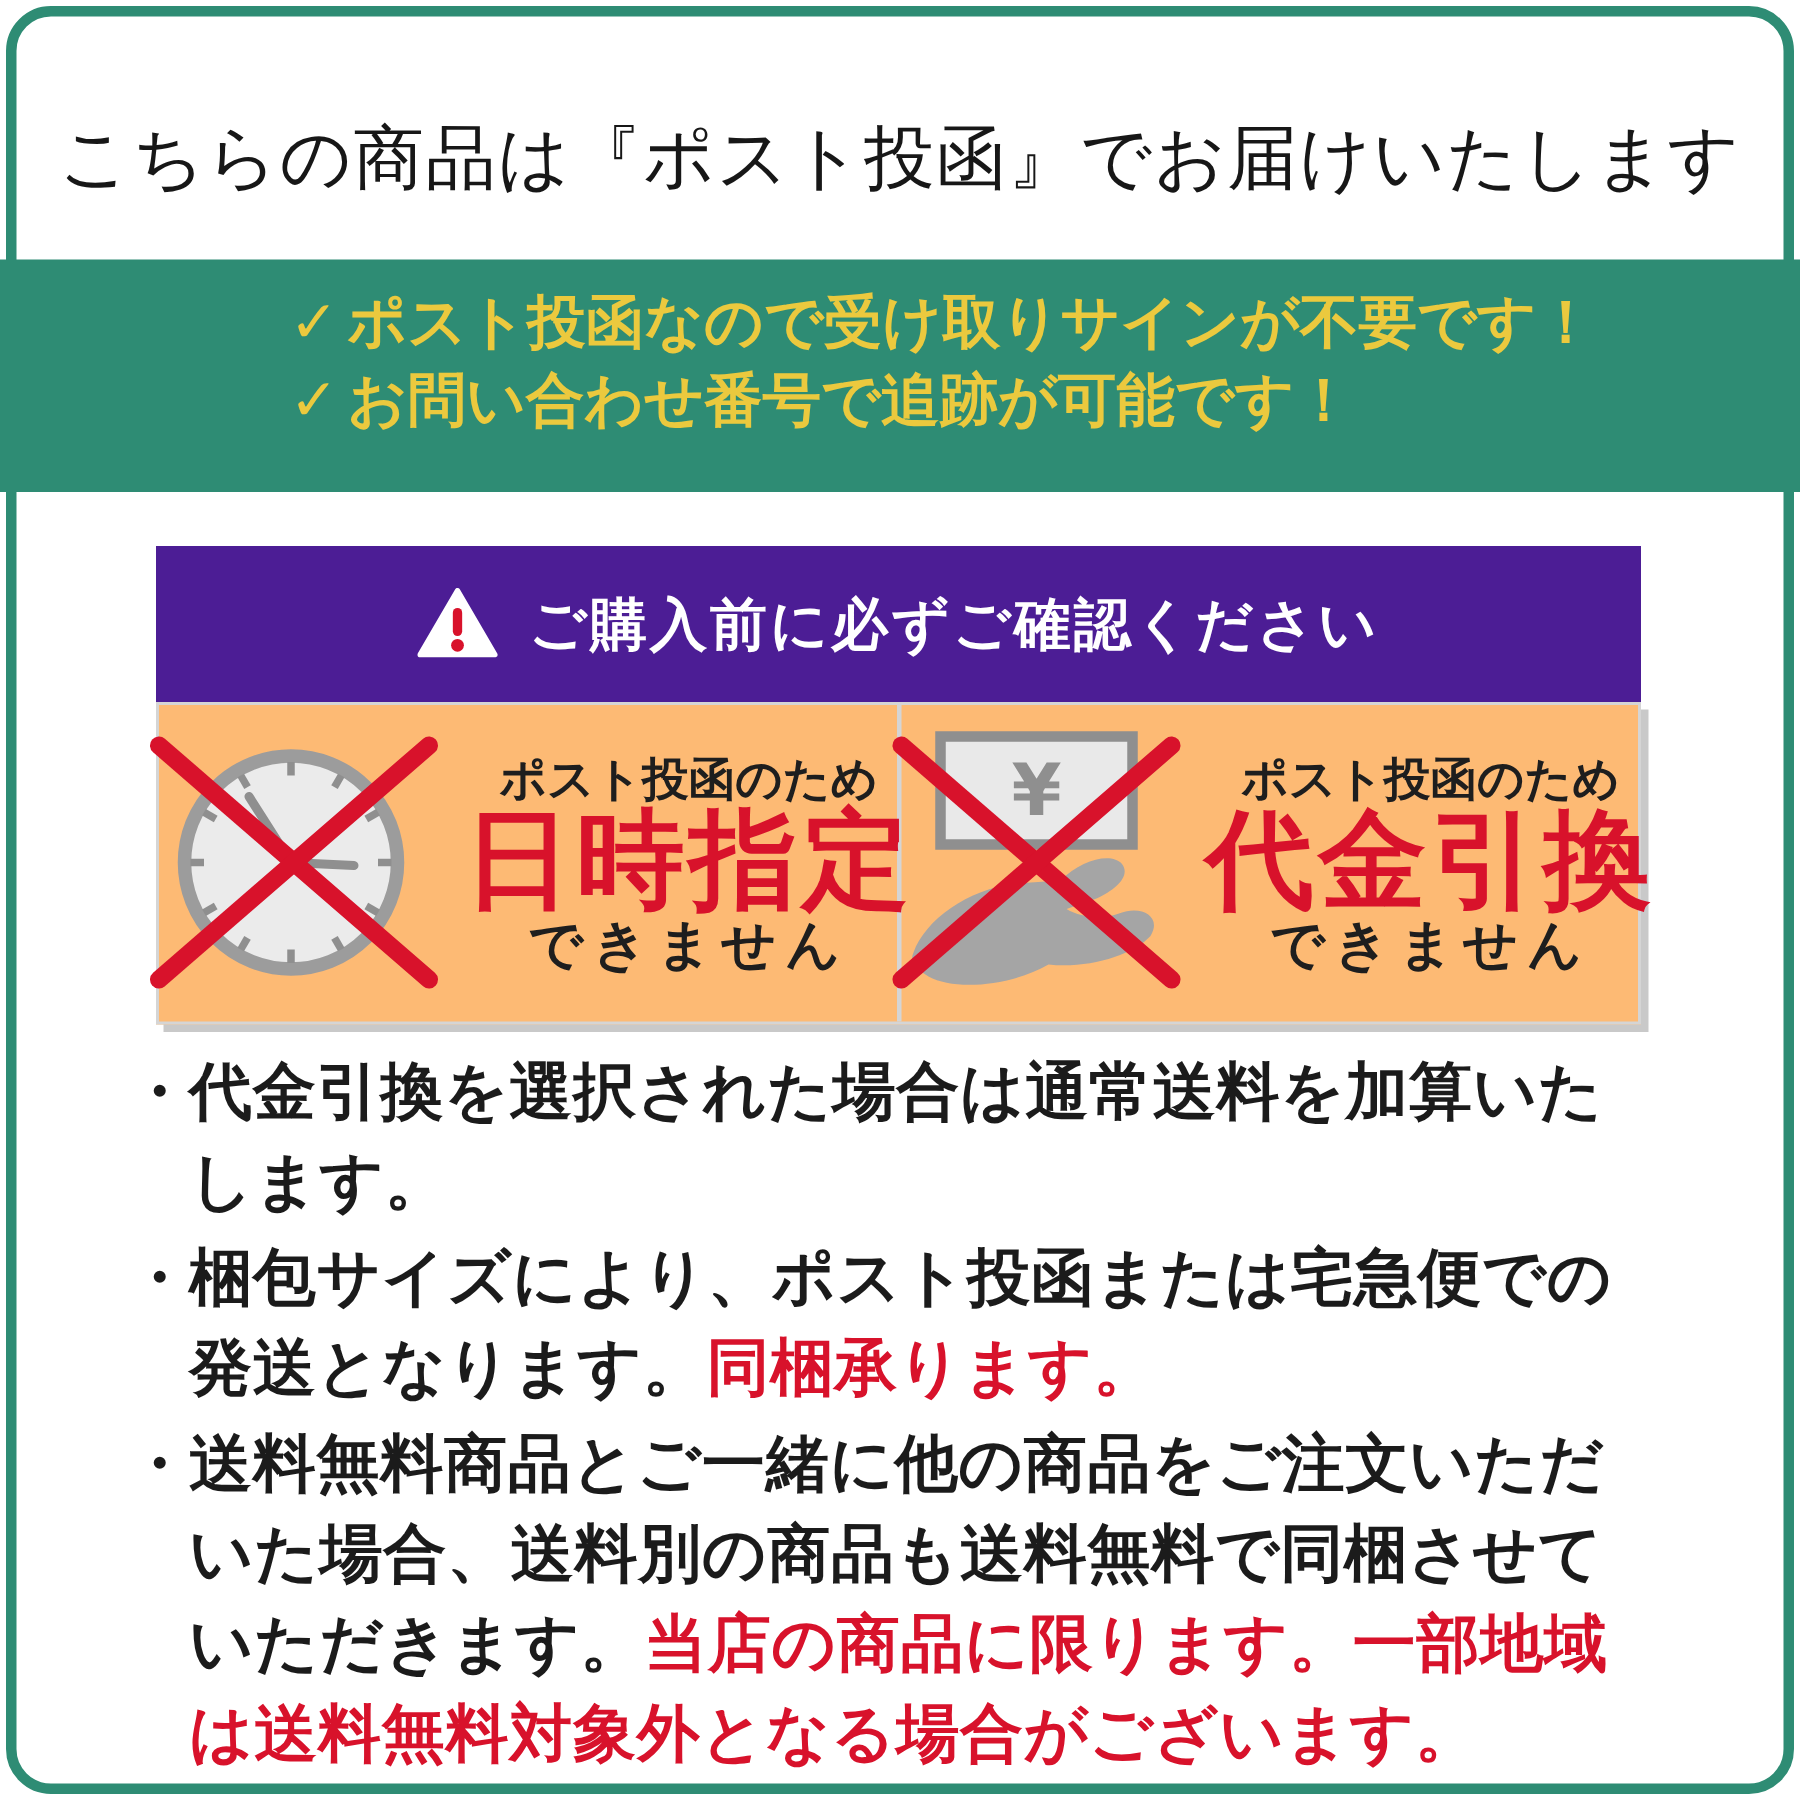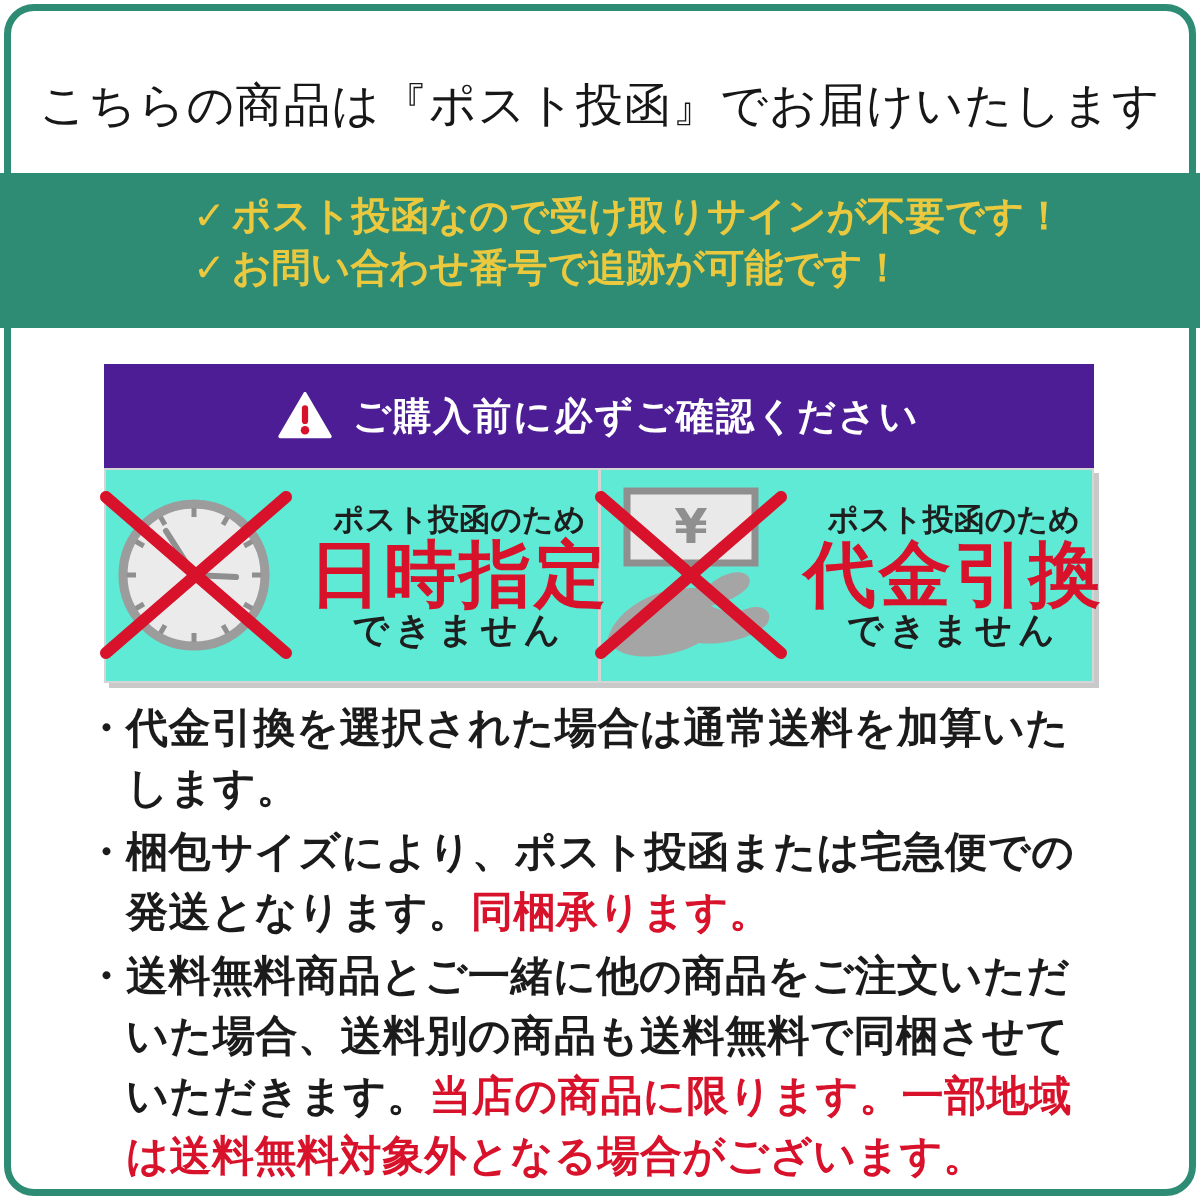--- a/index.html
+++ b/index.html
@@ -31,21 +31,21 @@
   .check{margin-right:6px;}
   
   .warning-box{position:absolute;top:364px;left:104px;width:990px;}
   .warning-header{
     height:104px;background:#4c1d95;color:#ffffff;
     display:flex;align-items:center;justify-content:center;gap:20px;
     font-size:38px;font-weight:bold;letter-spacing:2px;white-space:nowrap;
   }
   .warning-header svg{flex:0 0 auto;}
   .panels{
-    display:flex;background:#5eead4;height:215px;box-sizing:border-box;
+    display:flex;background:#fdba74;height:215px;box-sizing:border-box;
     border:2px solid #d5d5d5;box-shadow:5px 5px 0 #c9c9c9;justify-content:space-between;
   }
   .panel{
     flex:1 1 0;display:flex;align-items:center;justify-content:center;
     gap:10px;min-width:0;
   }
   .panel.first{border-right:3px solid #d5d5d5;}
   .icon-wrap{flex:0 0 auto;width:205px;height:185px;}
   .panel-text{text-align:center;white-space:nowrap;}
   .p-line1{font-size:31px;font-weight:bold;color:#1e1e1e;line-height:38px;}

